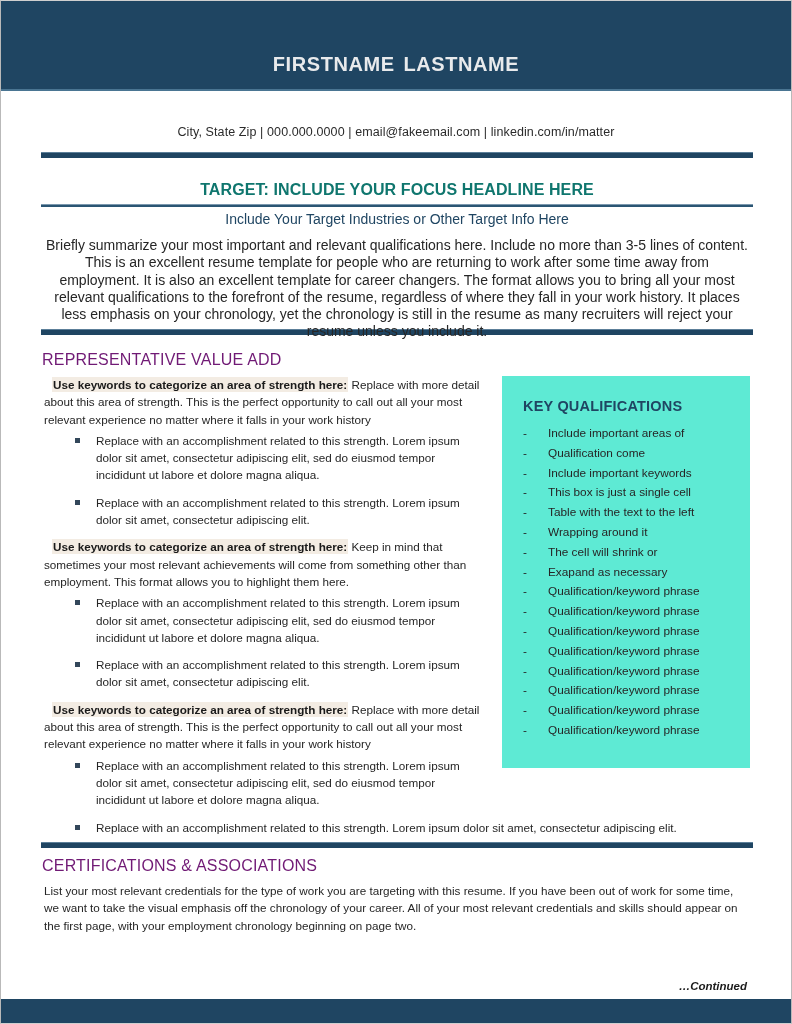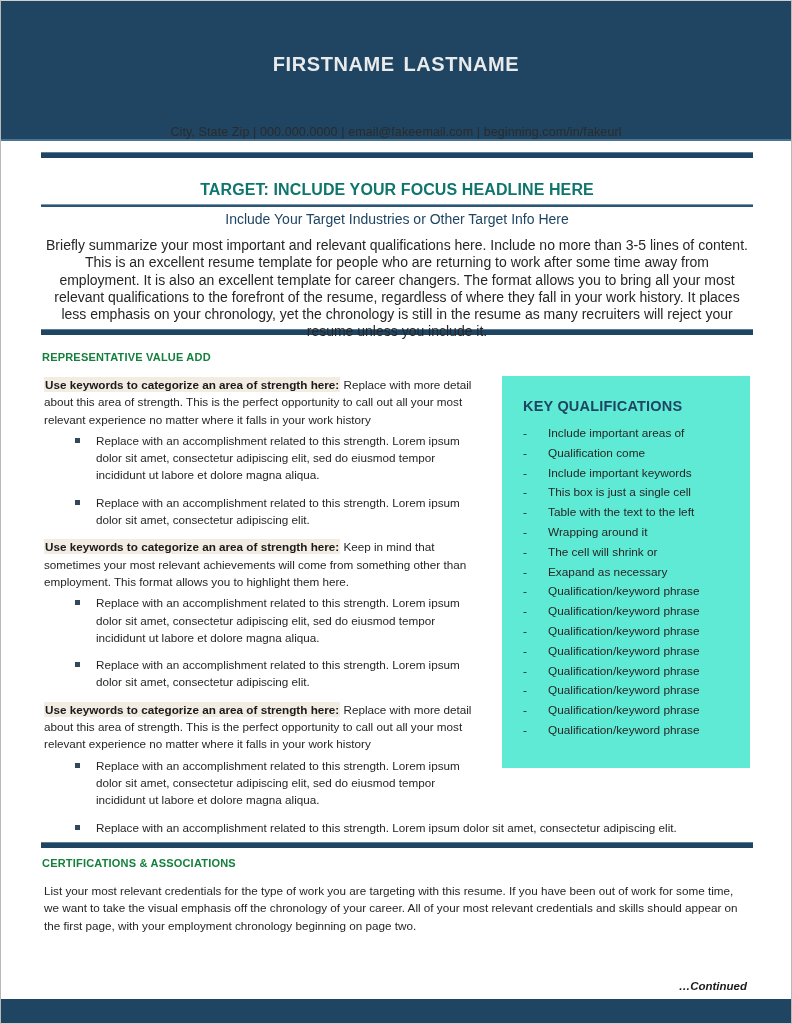--- a/index.html
+++ b/index.html
@@ -25,21 +25,21 @@
     border-top: 1px solid #cfcfcf;
     border-bottom: 1px solid #cfcfcf;
   }
 
   
   .header-band {
     position: absolute;
     left: 0;
     top: 0;
     width: 790px;
-    height: 140px;
+    height: 90px;
     background: #1f4562;
     border-bottom: 2px solid #4a7592;
     box-sizing: border-box;
   }
   .name-title {
     position: absolute;
     left: 0;
     right: 0;
     top: 44px;
     text-align: center;
@@ -117,23 +117,23 @@
     font-size: 14px;
     line-height: 17.3px;
     color: #262626;
     text-align: center;
   }
 
   
   .section-heading {
     position: absolute;
     left: 41px;
-    color: #15803d;
-    font-size: 11px;
-    font-weight: bold;
+    color: #701a75;
+    font-size: 16px;
+    font-weight: normal;
     letter-spacing: 0.2px;
   }
   #heading-value { top: 350px; }
   #heading-certs { top: 856px; }
 
   
   .body-flow {
     position: absolute;
     left: 43px;
     top: 375px;
@@ -180,20 +180,21 @@
     font-size: 11.7px;
     line-height: 17.3px;
     color: #262626;
     margin: 0 0 3px 0;
   }
   .kw-lead {
     font-weight: bold;
     color: #1a1a1a;
     background: #f3ece3;
     padding: 1px 1px;
+    margin-left: 8px;
   }
 
   .bullets {
     list-style: none;
     margin: 4px 0 10px 0;
     padding: 0;
   }
   .bullets li {
     position: relative;
     padding-left: 52px;
@@ -244,21 +245,21 @@
 </style>
 </head>
 <body>
 
 <div class="page">
 
   <div class="header-band">
     <div class="name-title">Firstname Lastname</div>
   </div>
 
-  <div class="contact-line">City, State Zip | 000.000.0000 | email@fakeemail.com | beginning.com/in/fakeurl</div>
+  <div class="contact-line">City, State Zip | 000.000.0000 | email@fakeemail.com | linkedin.com/in/matter</div>
 
   <div class="rule rule-thick" id="rule-top"></div>
   <div class="rule rule-thin" id="rule-target"></div>
   <div class="rule rule-thick" id="rule-value"></div>
   <div class="rule rule-thick" id="rule-certs"></div>
 
   <div class="target-headline">TARGET: INCLUDE YOUR FOCUS HEADLINE HERE</div>
   <div class="target-sub">Include Your Target Industries or Other Target Info Here</div>
   <div class="summary">Briefly summarize your most important and relevant qualifications here. Include no more than 3-5 lines of content. This is an excellent resume template for people who are returning to work after some time away from employment. It is also an excellent template for career changers. The format allows you to bring all your most relevant qualifications to the forefront of the resume, regardless of where they fall in your work history. It places less emphasis on your chronology, yet the chronology is still in the resume as many recruiters will reject your resume unless you include it.</div>
 

